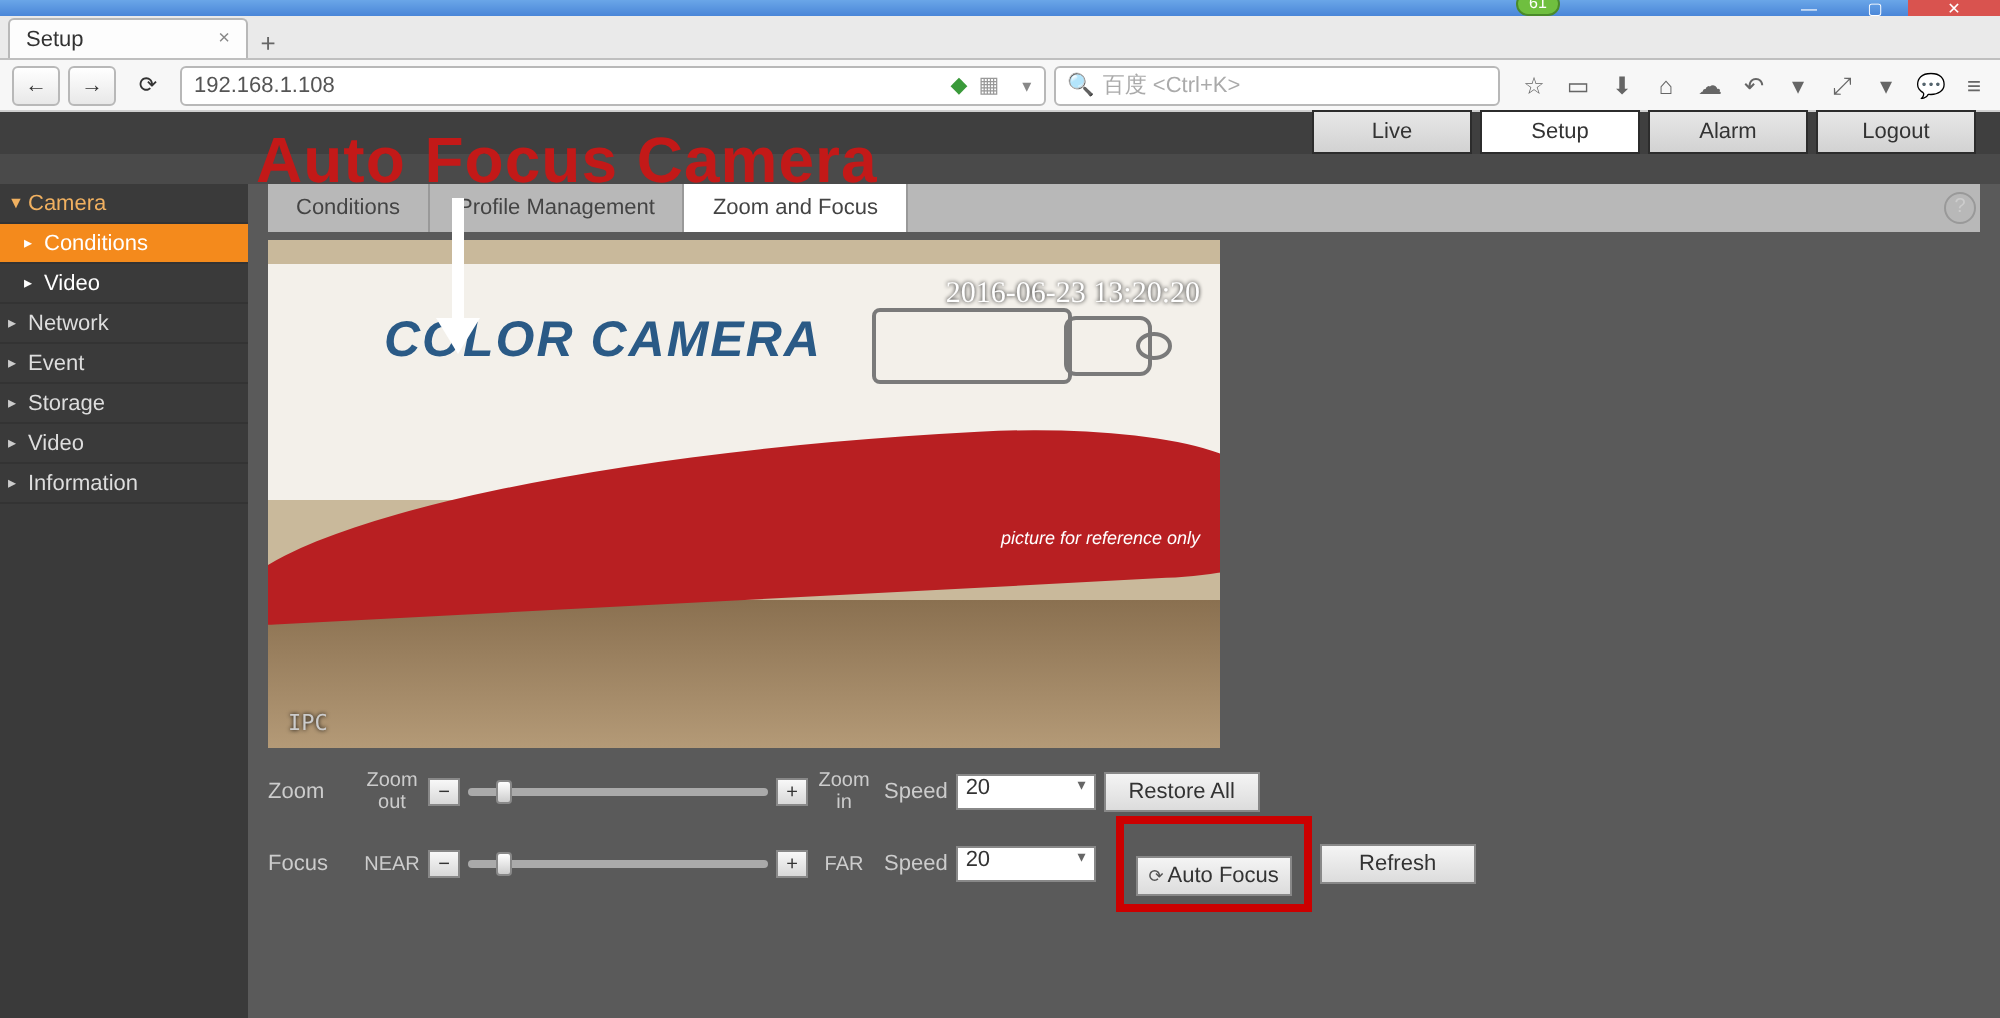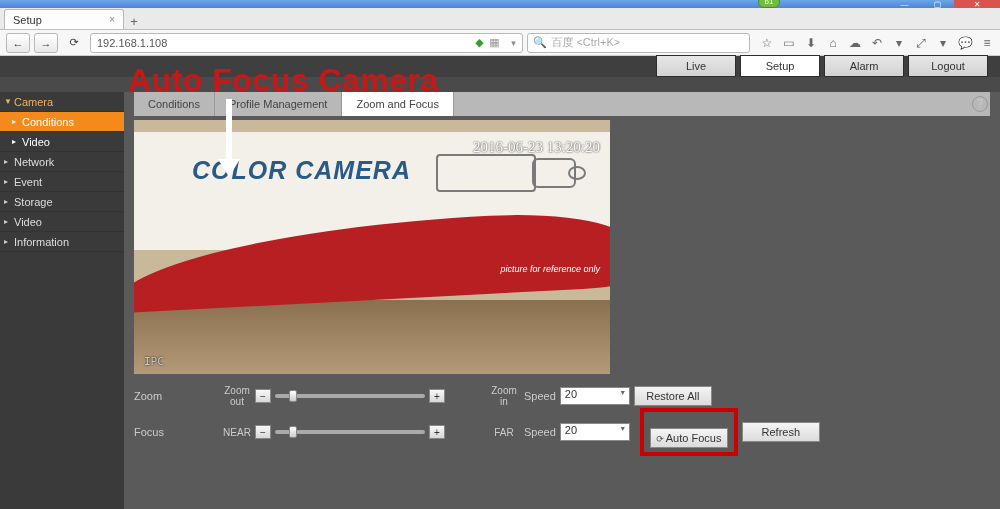--- a/index.html
+++ b/index.html
@@ -63,21 +63,21 @@
 .cam-lens { position:absolute; right:10px; top:14px; width:44px; height:30px; border:2px solid #7a7a7a; border-radius:6px;}
 .cam-cyl { position:absolute; right:0; top:22px; width:18px; height:14px; border:2px solid #7a7a7a; border-radius:50%;}
 .red-swoosh { position:absolute; top:102px; left:-20px; right:-20px; height:78px; background:#b81f22; border-radius:80% 30% 10% 5% / 100% 50% 10% 5%; transform:skewY(-3deg);}
 .red-text { position:absolute; top:144px; right:10px; font-size:9px; font-style:italic; color:#fff;}
 .floor { position:absolute; bottom:0; left:0; right:0; height:74px; background:linear-gradient(#8a7050,#b49a77);}
 .timestamp { position:absolute; top:19px; right:10px; font-size:15px; color:#fff; font-family:Liberation Serif, serif; text-shadow:0 0 2px #000;}
 .ipc { position:absolute; bottom:6px; left:10px; font-size:11px; color:#ccc; font-family:monospace; text-shadow:0 0 2px #000;}
 
 .ctrl-row { display:flex; align-items:center; height:28px; margin-top:8px; font-size:11px; color:#ccc;}
 .ctrl-row .lbl { width:44px;}
-.ctrl-row .sublbl { width:36px; font-size:10px; text-align:center;margin-left:41px;}
+.ctrl-row .sublbl { width:36px; font-size:10px; text-align:center;}
 .step-btn { width:16px; height:14px; border:1px solid #888; background:linear-gradient(#f8f8f8,#d8d8d8); font-size:10px; color:#333; display:flex; align-items:center; justify-content:center;}
 .slider { width:150px; height:4px; background:#aaa; position:relative; margin:0 4px; border-radius:2px;}
 .slider .thumb { position:absolute; top:-4px; left:14px; width:8px; height:12px; background:linear-gradient(#fff,#ccc); border:1px solid #888; border-radius:2px;}
 .speed-lbl { margin-left:2px; margin-right:4px;}
 .speed-sel { width:70px; height:18px; border:1px solid #888; background:#fff; font-size:11px; color:#333; padding:0 4px; position:relative;}
 .speed-sel .dd { position:absolute; right:4px; font-size:8px; color:#666;}
 .act-btn { width:78px; height:20px; margin-left:4px; border:1px solid #888; background:linear-gradient(#f4f4f4,#dcdcdc); font-size:11px; color:#333; text-align:center; line-height:18px;}
 .focus-row .act-btn-wrap { border:4px solid #c00; padding:16px 6px 4px 6px; margin-left:10px;}
 .af-icon { font-size:9px; margin-right:2px; color:#555;}
 

